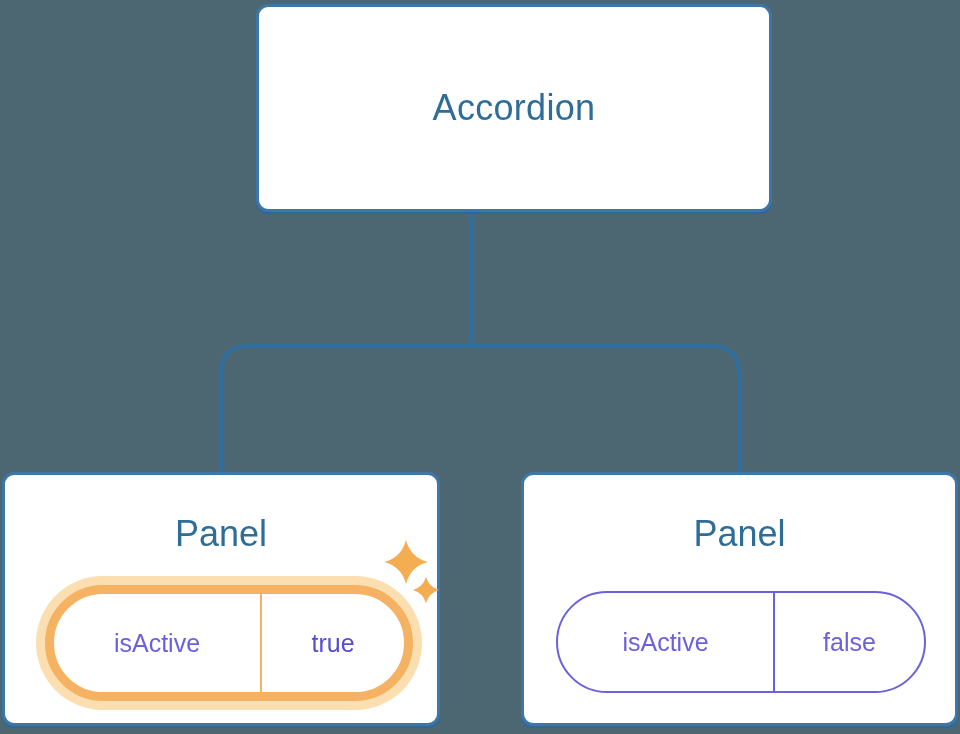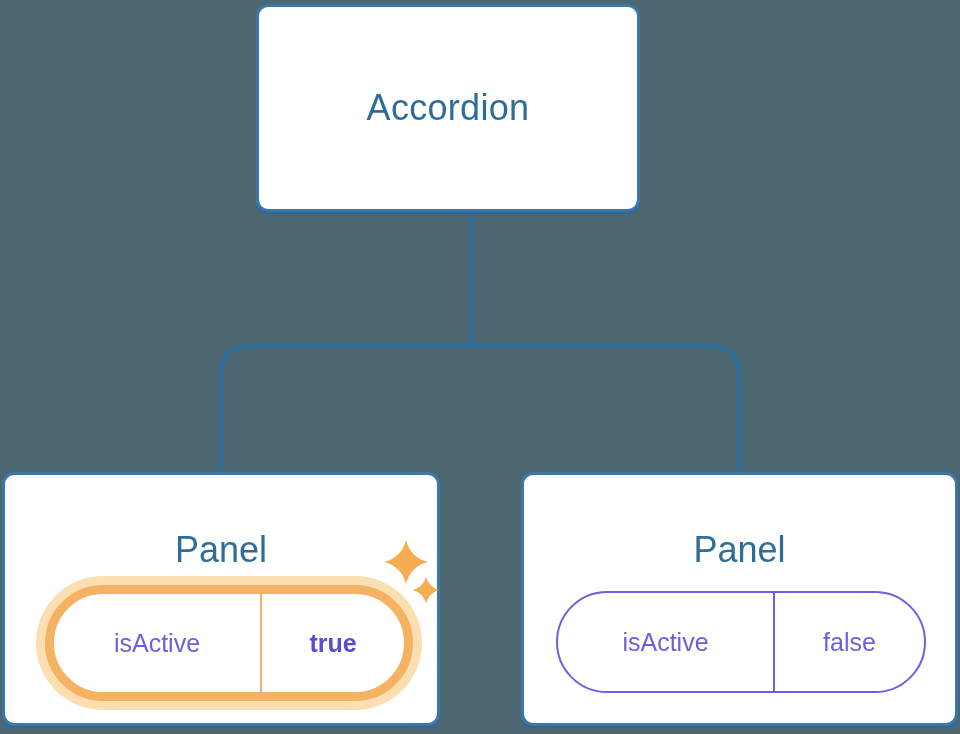--- a/index.html
+++ b/index.html
@@ -25,61 +25,60 @@
   }
   .node {
     position: absolute;
     background: #ffffff;
     border: 3px solid var(--node_border);
     border-radius: 12px;
     box-sizing: border-box;
     box-shadow: 0 2px 0 var(--node_shadow);
   }
   #accordion-node {
-    left: 256px; top: 4px; width: 384px; height: 208px;
+    left: 256px; top: 4px; width: 516px; height: 208px;
     display: flex; align-items: center; justify-content: center;
   }
   .node-title {
     font-size: 36px;
     font-weight: 500;
     color: var(--blue_text);
     letter-spacing: 0.3px;
   }
   #connector-svg { position: absolute; left: 0; top: 0; }
   #connector-svg path { stroke: var(--line); stroke-width: 4; fill: none; }
 
   #panel-node-active  { left: 2px;   top: 472px; width: 438px; height: 254px; }
   #panel-node-inactive{ left: 521px; top: 472px; width: 437px; height: 254px; }
   .panel-title {
     position: absolute; left: 0; right: 0; top: 38px;
     text-align: center;
     font-size: 36px; font-weight: 500;
     color: var(--blue_text);
-    margin-top: 16px;
   }
   .state-pill {
     position: absolute;
     box-sizing: border-box;
     border-radius: 999px;
     background: #ffffff;
     display: flex;
     align-items: stretch;
   }
   .state-pill .cell {
     display: flex; align-items: center; justify-content: center;
     font-size: 25px;
     color: var(--purple);
   }
   #pill-active {
     left: 40px; top: 110px; width: 368px; height: 116px;
     border: 9px solid var(--orange_ring);
     box-shadow: 0 0 0 9px var(--orange_halo);
   }
   #pill-active .cell-name  { width: 206px; }
-  #pill-active .cell-value { flex: 1; font-weight: 700; color: var(--purple_bold); }
+  #pill-active .cell-value { flex: 1; font-weight: 400; color: var(--purple_bold); }
   #pill-active .divider { width: 2px; background: var(--orange_divider); }
 
   #pill-inactive {
     left: 32px; top: 116px; width: 370px; height: 102px;
     border: 2px solid var(--purple);
   }
   #pill-inactive .cell-name  { width: 215px; }
   #pill-inactive .cell-value { flex: 1; }
   #pill-inactive .divider { width: 2px; background: var(--purple); }
 

